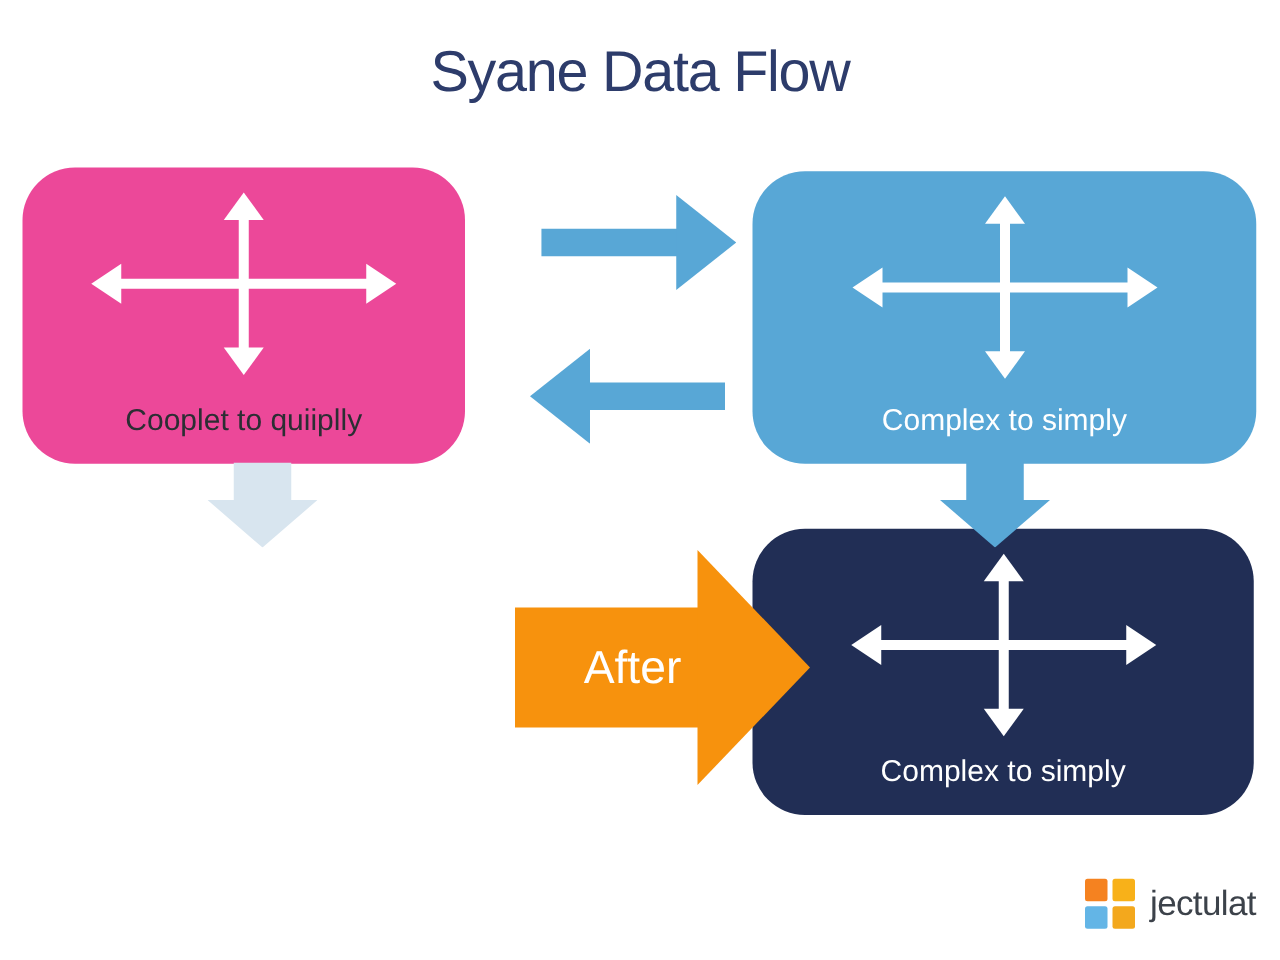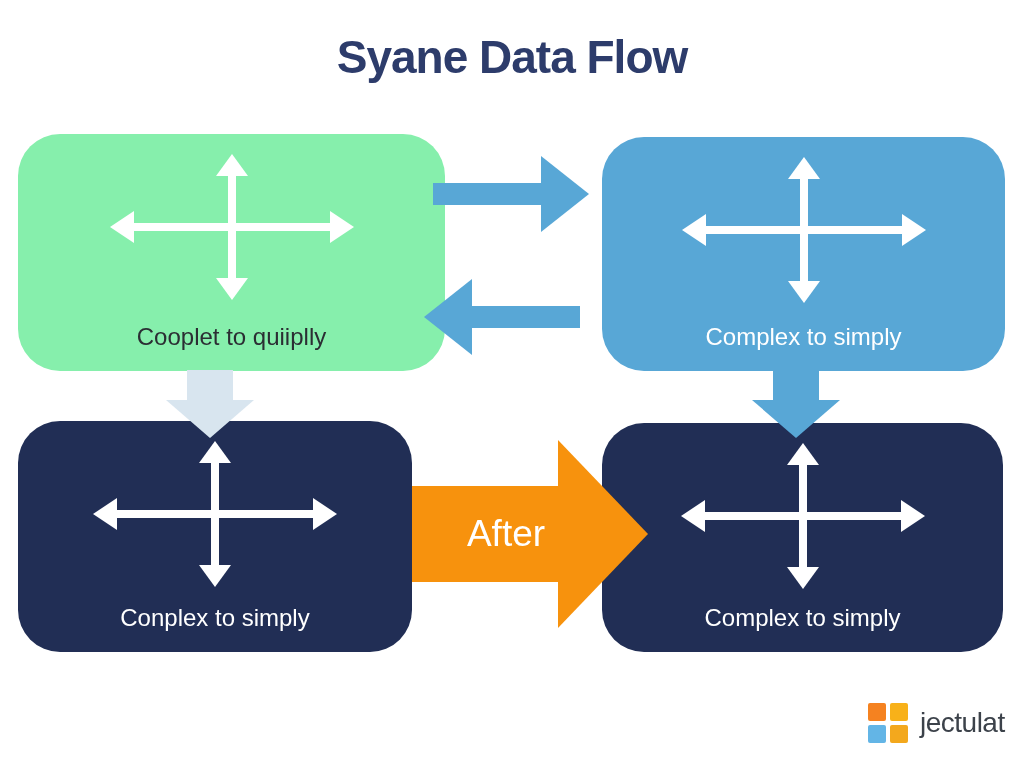--- a/index.html
+++ b/index.html
@@ -2,29 +2,29 @@
 <html><head>
 <meta charset="utf-8">
 <style>
   html,body { margin:0; padding:0; background:#ffffff; }
   .canvas {
     position:relative; width:1024px; height:768px; overflow:hidden;
     background:#ffffff; font-family:"Liberation Sans", sans-serif;
   }
   .page-title {
     position:absolute; top:30px; left:0; width:100%; margin:0;
-    text-align:center; font-size:46px; font-weight:bold;
+    text-align:center; font-size:46px; font-weight:normal;
     letter-spacing:-1px; color:#2d3c6b;
   }
   .box {
     position:absolute; border-radius:42px; display:flex;
     flex-direction:column; align-items:center;
     padding:18px 0 20px; box-sizing:border-box; z-index:1;
   }
-  .box-tl { left:18px;  top:134px; width:427px; height:237px; background:#86efac; }
+  .box-tl { left:18px;  top:134px; width:354px; height:237px; background:#ec4899; }
   .box-tr { left:602px; top:137px; width:403px; height:234px; background:#58a7d6; }
   .box-bl { left:18px;  top:421px; width:394px; height:231px; background:#212e55; }
   .box-br { left:602px; top:423px; width:401px; height:229px; background:#212e55; }
   .cross-svg { width:250px; height:150px; flex:0 0 auto; }
   .box-label {
     margin-top:auto; width:100%; text-align:center;
     font-size:24px; font-weight:normal; letter-spacing:0px;
   }
   .label-dark  { color:#2b2e33; }
   .label-light { color:#ffffff; }
@@ -79,26 +79,20 @@
     <div class="box-label label-dark">Cooplet to quiiplly</div>
   </div>
 
   <div class="box box-tr">
     <svg class="cross-svg" viewBox="0 0 250 150">
       <use href="#cross4" xlink:href="#cross4"></use>
     </svg>
     <div class="box-label label-light">Complex to simply</div>
   </div>
 
-  <div class="box box-bl">
-    <svg class="cross-svg" viewBox="0 0 250 150">
-      <use href="#cross4" xlink:href="#cross4"></use>
-    </svg>
-    <div class="box-label label-light">Conplex to simply</div>
-  </div>
 
   <div class="box box-br">
     <svg class="cross-svg" viewBox="0 0 250 150">
       <use href="#cross4" xlink:href="#cross4"></use>
     </svg>
     <div class="box-label label-light">Complex to simply</div>
   </div>
 
   <svg class="h-arrow h-arrow-right" viewBox="0 0 156 76">
     <g fill="#58a7d6">

